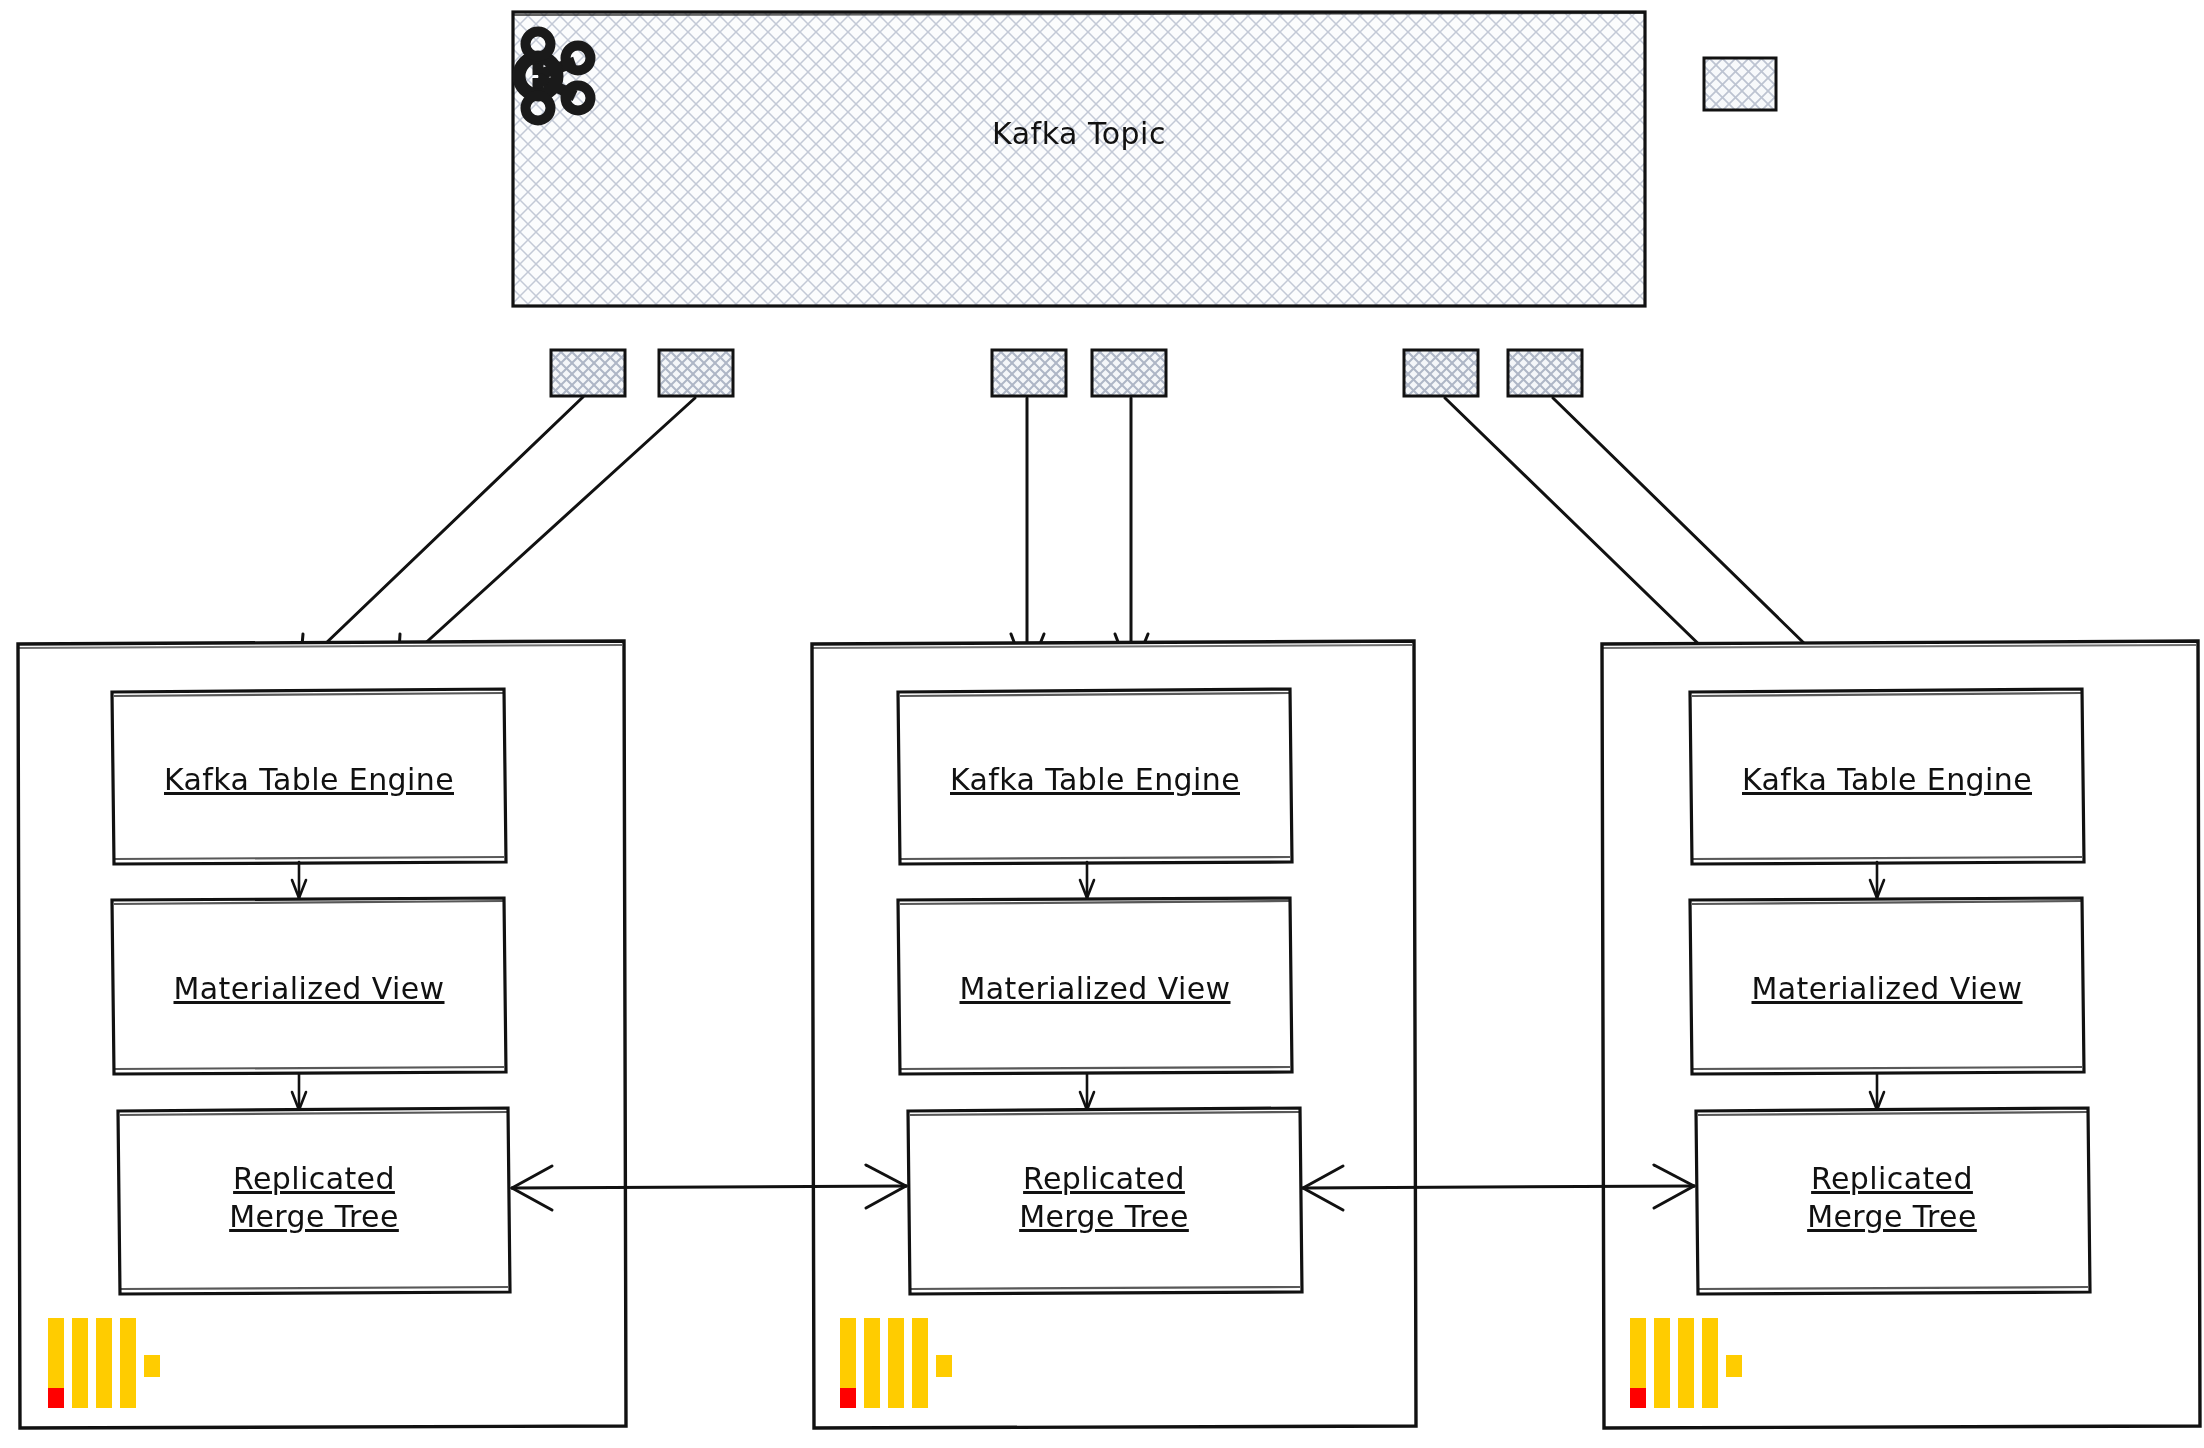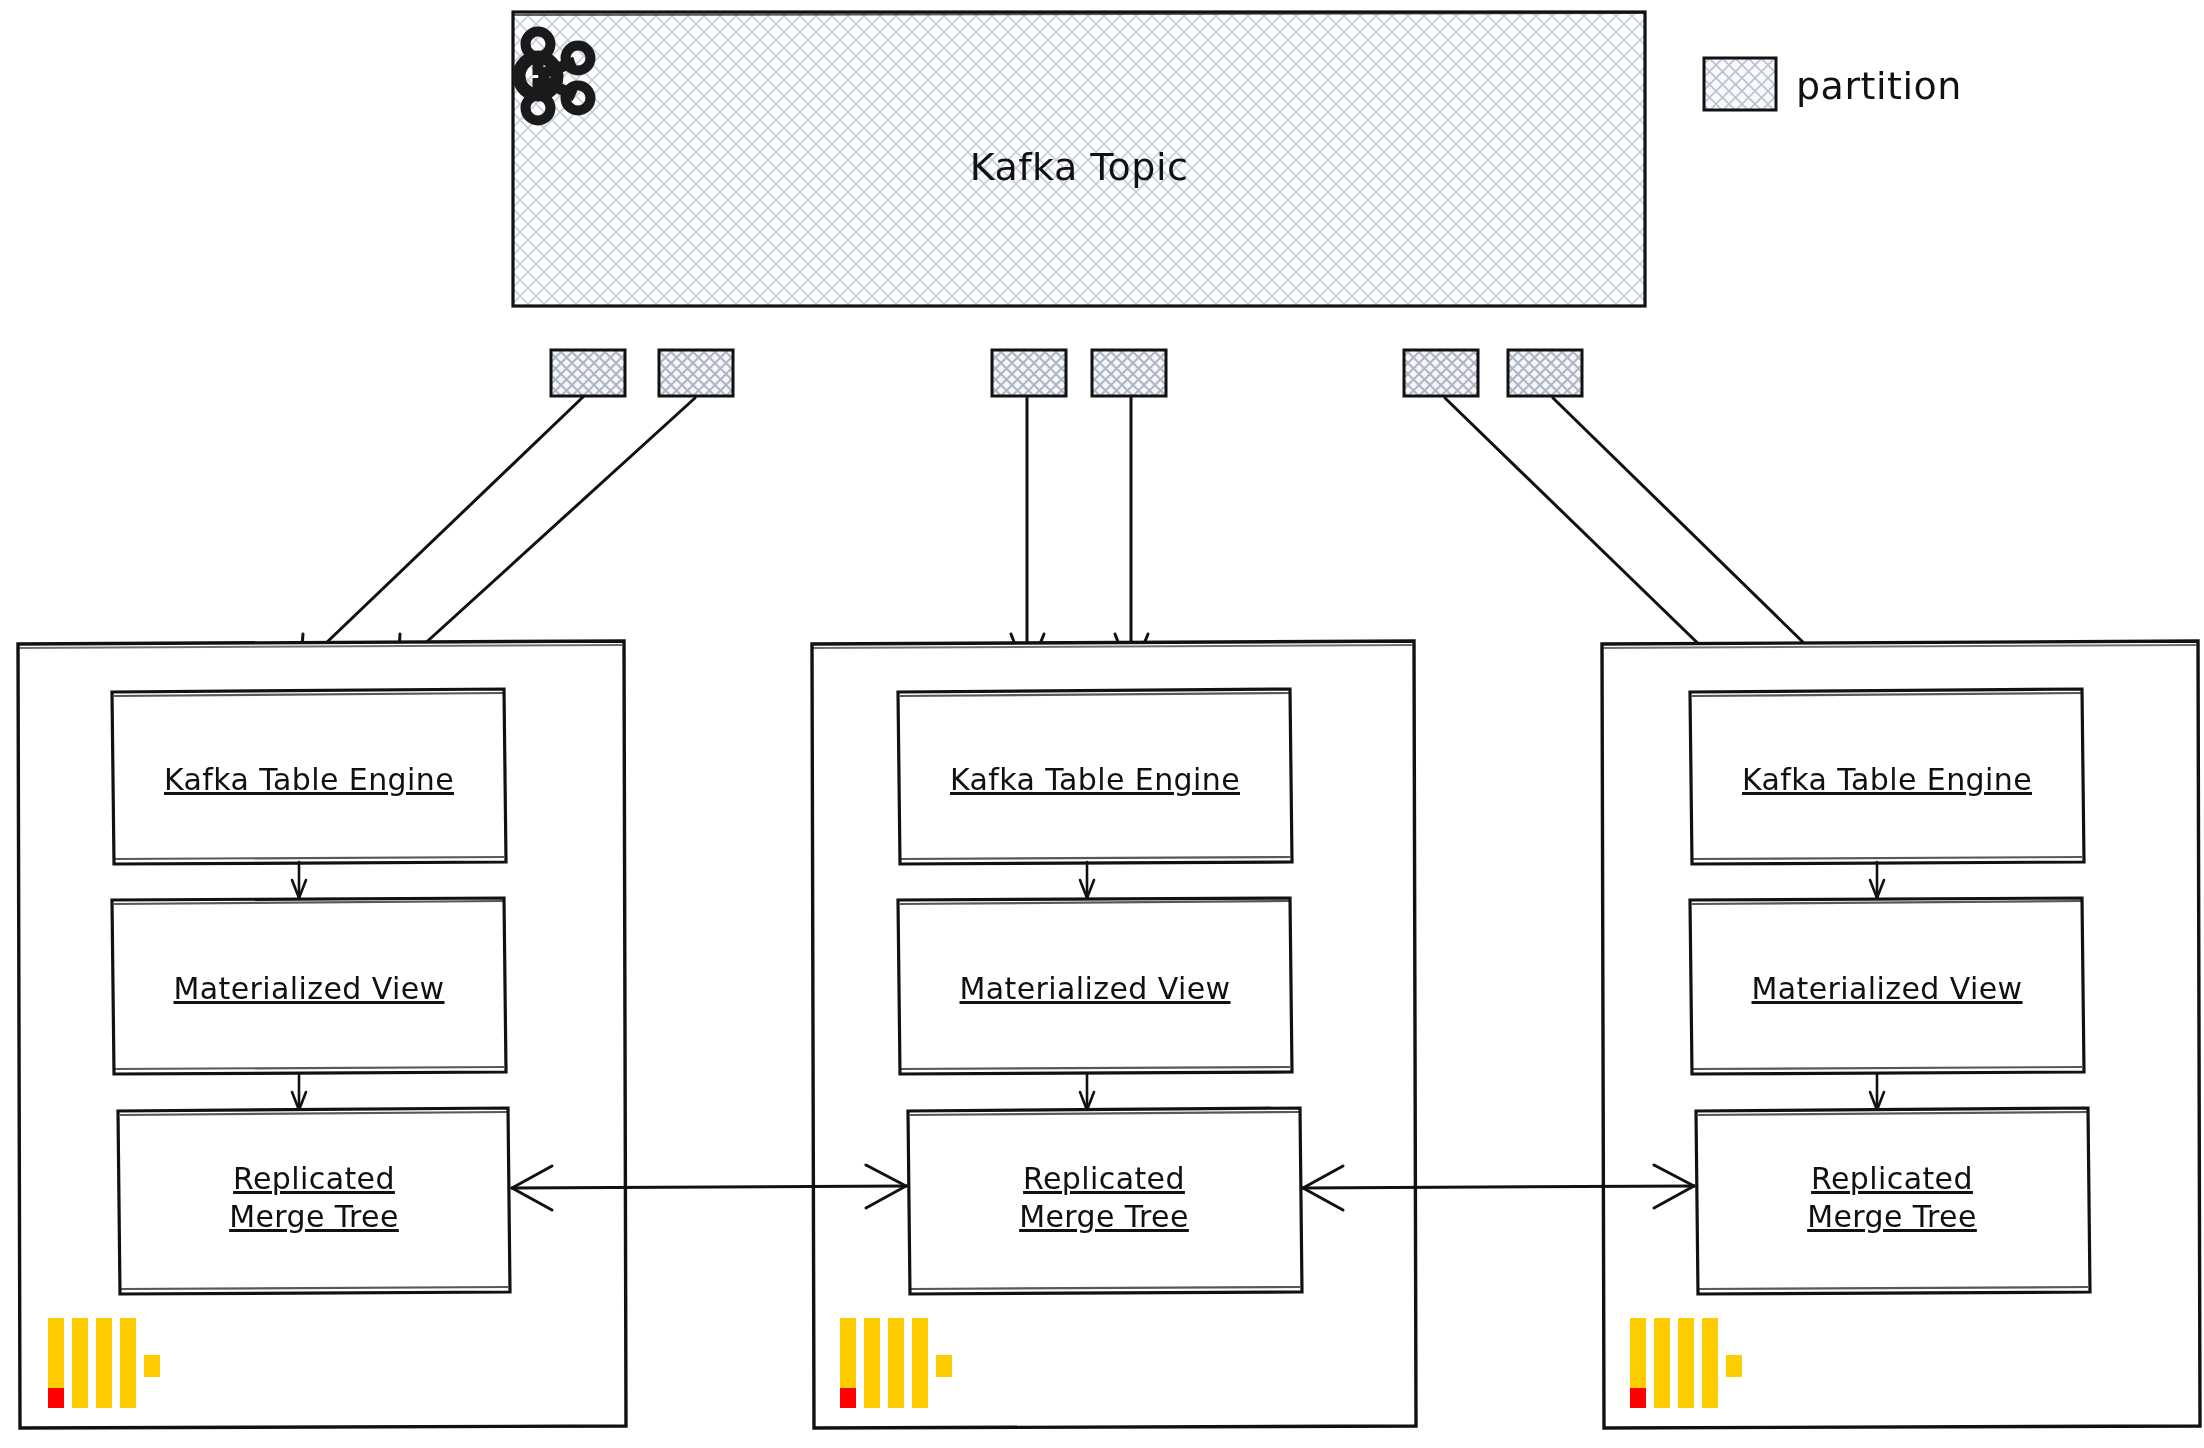--- a/index.html
+++ b/index.html
@@ -31,23 +31,22 @@
     text-align: center;
     line-height: 1.28;
     pointer-events: none;
   }
   .node-label {
     font-size: 30px;
     letter-spacing: 0.4px;
     text-decoration: underline;
   }
   .topic-label {
-    font-size: 38px;
+    font-size: 30px;
     letter-spacing: 0.5px;
-    margin-top: 28px;
   }
   .legend-label {
     font-size: 38px;
     letter-spacing: 0.5px;
     text-align: left;
   }
 </style>
 </head>
 <body>
 
@@ -259,21 +258,20 @@
       <path d="M1303,1188 L1343,1166"></path>
       <path d="M1303,1188 L1343,1210"></path>
       <path d="M1694,1186 L1654,1165"></path>
       <path d="M1694,1186 L1654,1208"></path>
     </g>
 
   </svg>
 
   <div class="txt topic-label" style="left:513px; top:115px; width:1132px;">Kafka Topic</div>
 
-  <div class="txt legend-label" style="left:1796px; top:62px; width:360px;">partition</div>
 
   <div class="txt node-label" style="left:112px; top:761px; width:394px;">Kafka Table Engine</div>
   <div class="txt node-label" style="left:112px; top:970px; width:394px;">Materialized View</div>
   <div class="txt node-label" style="left:118px; top:1160px; width:392px;">Replicated</div>
   <div class="txt node-label" style="left:118px; top:1198px; width:392px;">Merge Tree</div>
 
   <div class="txt node-label" style="left:898px; top:761px; width:394px;">Kafka Table Engine</div>
   <div class="txt node-label" style="left:898px; top:970px; width:394px;">Materialized View</div>
   <div class="txt node-label" style="left:908px; top:1160px; width:392px;">Replicated</div>
   <div class="txt node-label" style="left:908px; top:1198px; width:392px;">Merge Tree</div>

